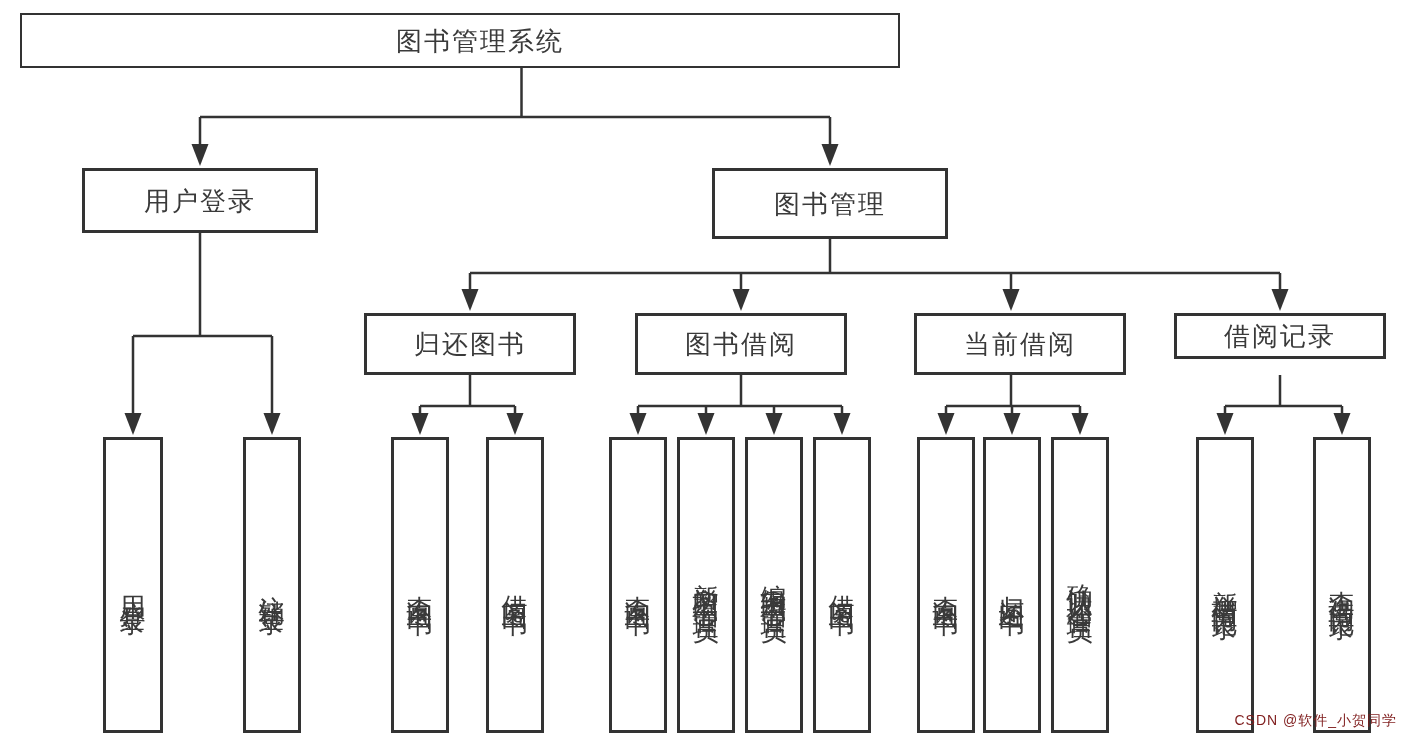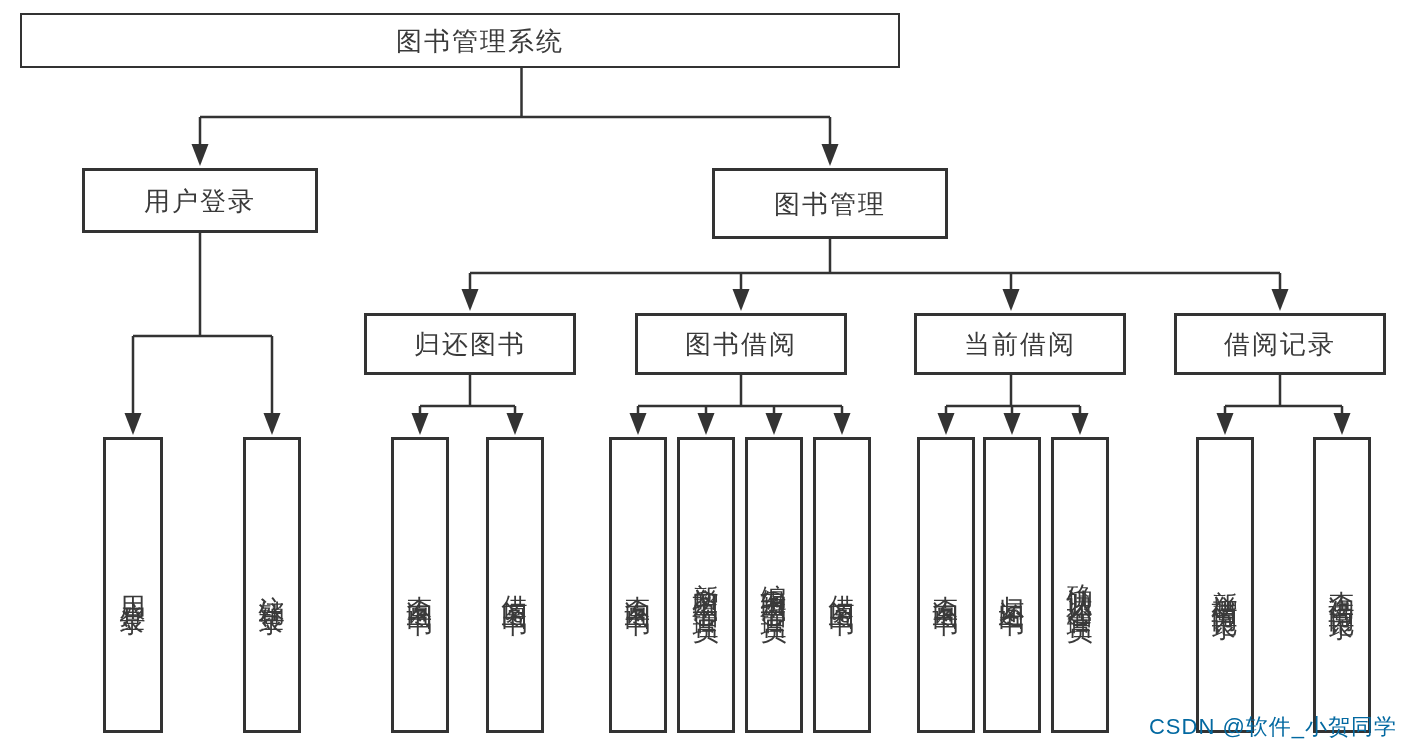--- a/index.html
+++ b/index.html
@@ -49,23 +49,23 @@
     writing-mode: vertical-rl;
     text-orientation: mixed;
     font-size: 26px;
     letter-spacing: 5px;
     line-height: 1;
   }
   .watermark {
     position: absolute;
     right: 8px;
     top: 712px;
-    font-size: 22px;
+    font-size: 14px;
     letter-spacing: 1px;
-    color: #0369a1;
+    color: #7f1d1d;
     z-index: 5;
     white-space: nowrap;
   }
 </style>
 </head>
 <body>
 
 <div class="canvas">
 
   <svg class="connectors" viewBox="0 0 1405 747" xmlns="http://www.w3.org/2000/svg">
@@ -119,21 +119,21 @@
   </svg>
 
   <div class="node root" style="left:20px; top:13px; width:880px; height:55px;padding-left:40px;">图书管理系统</div>
 
   <div class="node" style="left:82px; top:168px; width:236px; height:65px;">用户登录</div>
   <div class="node" style="left:712px; top:168px; width:236px; height:71px;">图书管理</div>
 
   <div class="node" style="left:364px; top:313px; width:212px; height:62px;">归还图书</div>
   <div class="node" style="left:635px; top:313px; width:212px; height:62px;">图书借阅</div>
   <div class="node" style="left:905px; top:313px; width:212px; height:62px;margin-left:9px;">当前借阅</div>
-  <div class="node" style="left:1174px; top:313px; width:212px; height:62px;">借阅记录</div>
+  <div class="node" style="left:1174px; top:313px; width:212px; height:46px;">借阅记录</div>
 
   <div class="leaf" style="left:103px; top:437px; width:60px; height:296px;">用户登录</div>
   <div class="leaf" style="left:243px; top:437px; width:58px; height:296px;">注销登录</div>
 
   <div class="leaf" style="left:391px; top:437px; width:58px; height:296px;">查询图书</div>
   <div class="leaf" style="left:486px; top:437px; width:58px; height:296px;">借阅图书</div>
 
   <div class="leaf" style="left:609px; top:437px; width:58px; height:296px;">查询图书</div>
   <div class="leaf" style="left:677px; top:437px; width:58px; height:296px;">新增图书（管理员）</div>
   <div class="leaf" style="left:745px; top:437px; width:58px; height:296px;">编辑图书（管理员）</div>

